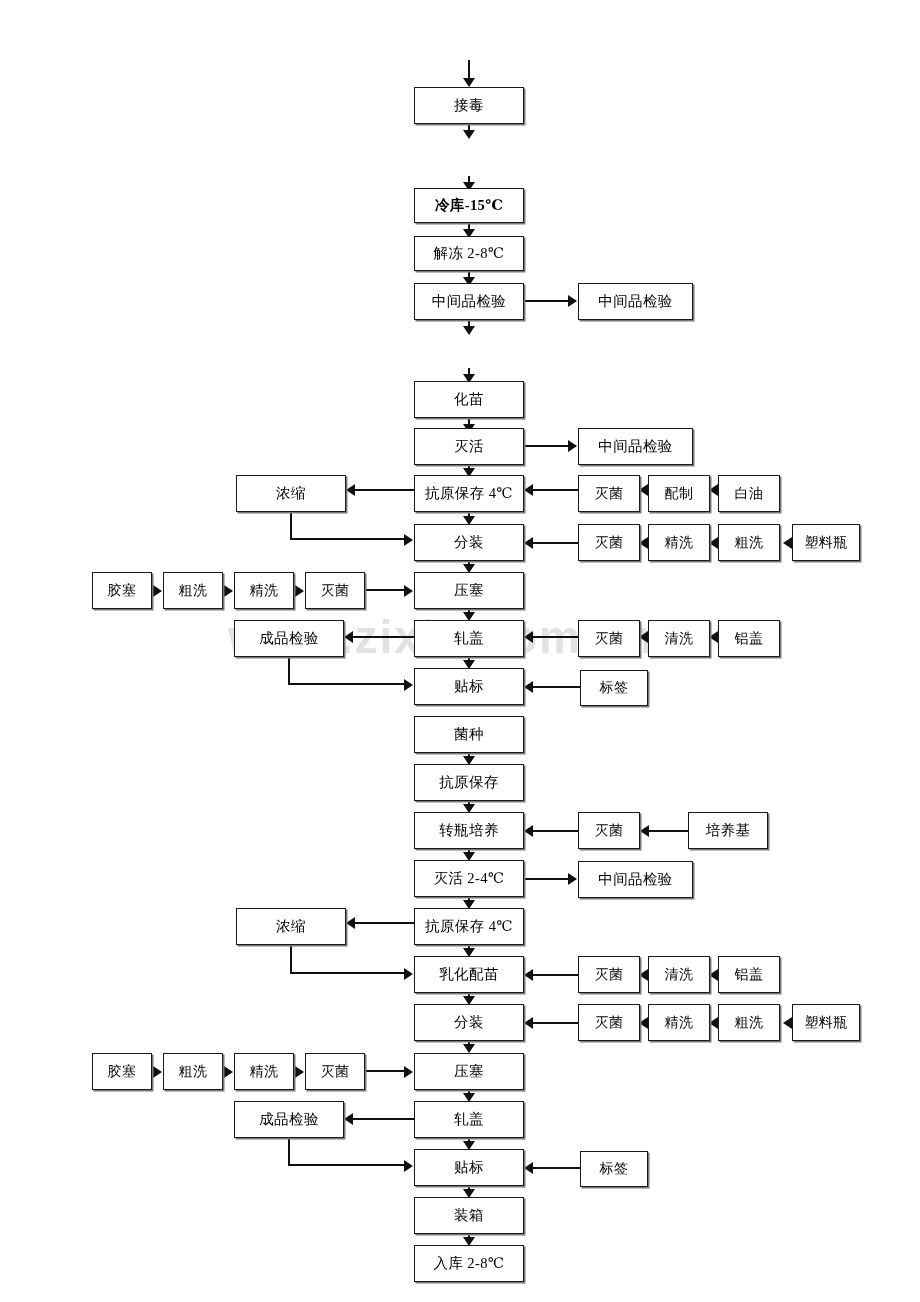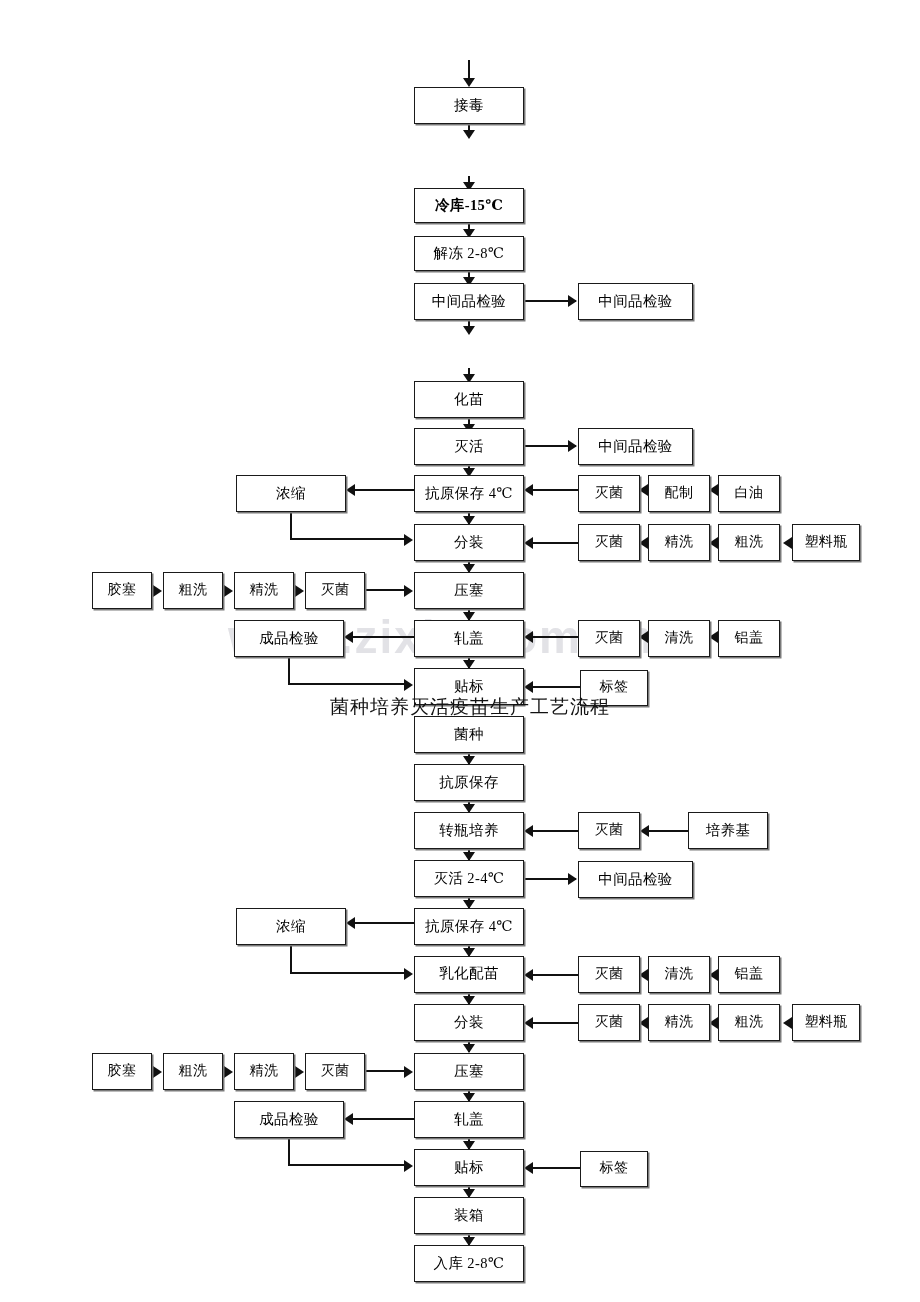--- a/index.html
+++ b/index.html
@@ -17,21 +17,21 @@
     background:#ffffff;
     display:flex;align-items:center;justify-content:center;
     font-size:14.5px;
     color:#000;
     line-height:1.1;
     letter-spacing:0.4px;
     white-space:nowrap;
     z-index:5;
     box-shadow:1.5px 1.5px 0 0 #7a7a7a;
   }
-  .node.narrow{font-size:14px;font-family:Liberation Mono, monospace;}
+  .node.narrow{font-size:14px;}
 
   
   .ln{position:absolute;background:#111;z-index:3;}
   .ln.h{height:2px;}
   .ln.v{width:2px;}
 
   .arw{position:absolute;width:0;height:0;z-index:4;}
   .arw.down{
     border-left:6px solid transparent;
     border-right:6px solid transparent;
@@ -190,21 +190,20 @@
 
   <div class="ln v" style="left:288px;top:657px;height:27px;"></div>
   <div class="ln h" style="left:288px;top:683px;width:116px;"></div>
   <div class="arw right" style="left:404px;top:679px;"></div>
 
   <div class="node" style="left:414px;top:668px;width:110px;height:37px;">贴标</div>
   <div class="node narrow" style="left:580px;top:670px;width:68px;height:36px;">标签</div>
   <div class="ln h" style="left:533px;top:686px;width:47px;"></div>
   <div class="arw left" style="left:524px;top:681px;"></div>
 
-  <div id="diagram-title">菌种培养灭活疫苗生产工艺流程</div>
 
   <div class="node" style="left:414px;top:716px;width:110px;height:37px;">菌种</div>
   <div class="ln v" style="left:468px;top:753px;height:11px;"></div>
   <div class="arw down" style="left:463px;top:756px;"></div>
 
   <div class="node" style="left:414px;top:764px;width:110px;height:37px;">抗原保存</div>
   <div class="ln v" style="left:468px;top:801px;height:11px;"></div>
   <div class="arw down" style="left:463px;top:804px;"></div>
 
   <div class="node" style="left:414px;top:812px;width:110px;height:37px;">转瓶培养</div>
@@ -231,21 +230,21 @@
   <div class="ln h" style="left:355px;top:922px;width:59px;"></div>
   <div class="arw left" style="left:346px;top:917px;"></div>
 
   <div class="ln v" style="left:468px;top:945px;height:11px;"></div>
   <div class="arw down" style="left:463px;top:948px;"></div>
 
   <div class="ln v" style="left:290px;top:945px;height:29px;"></div>
   <div class="ln h" style="left:290px;top:972px;width:114px;"></div>
   <div class="arw right" style="left:404px;top:968px;"></div>
 
-  <div class="node" style="left:414px;top:956px;width:110px;height:37px;font-family:Liberation Mono, monospace;">乳化配苗</div>
+  <div class="node" style="left:414px;top:956px;width:110px;height:37px;">乳化配苗</div>
   <div class="node narrow" style="left:578px;top:956px;width:62px;height:37px;">灭菌</div>
   <div class="ln h" style="left:533px;top:974px;width:45px;"></div>
   <div class="arw left" style="left:524px;top:969px;"></div>
   <div class="node narrow" style="left:648px;top:956px;width:62px;height:37px;">清洗</div>
   <div class="arw left" style="left:639px;top:969px;"></div>
   <div class="node narrow" style="left:718px;top:956px;width:62px;height:37px;">铝盖</div>
   <div class="arw left" style="left:709px;top:969px;"></div>
 
   <div class="ln v" style="left:468px;top:993px;height:11px;"></div>
   <div class="arw down" style="left:463px;top:996px;"></div>

